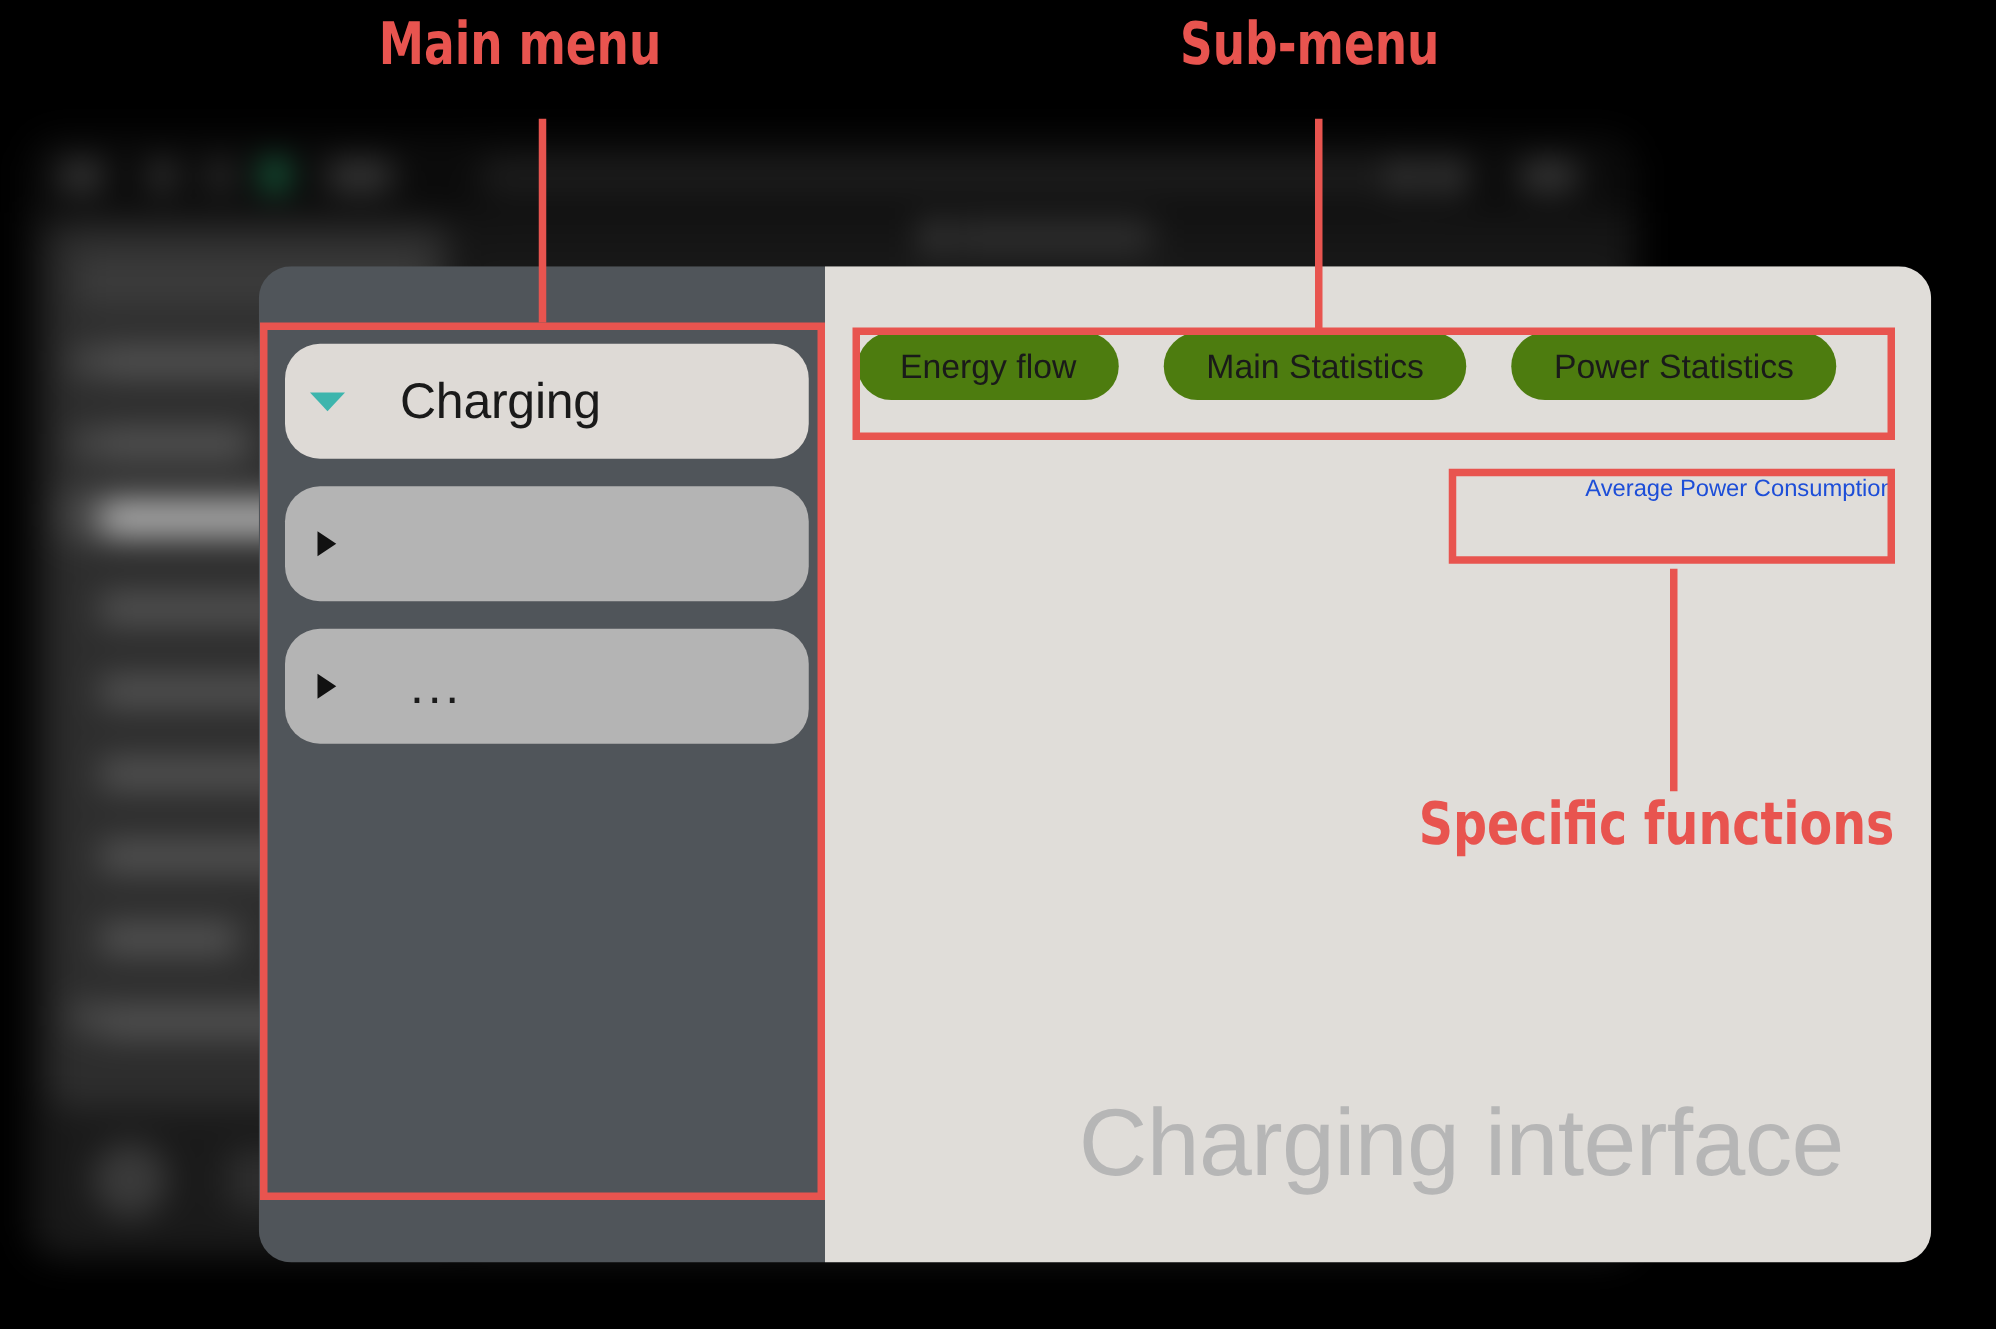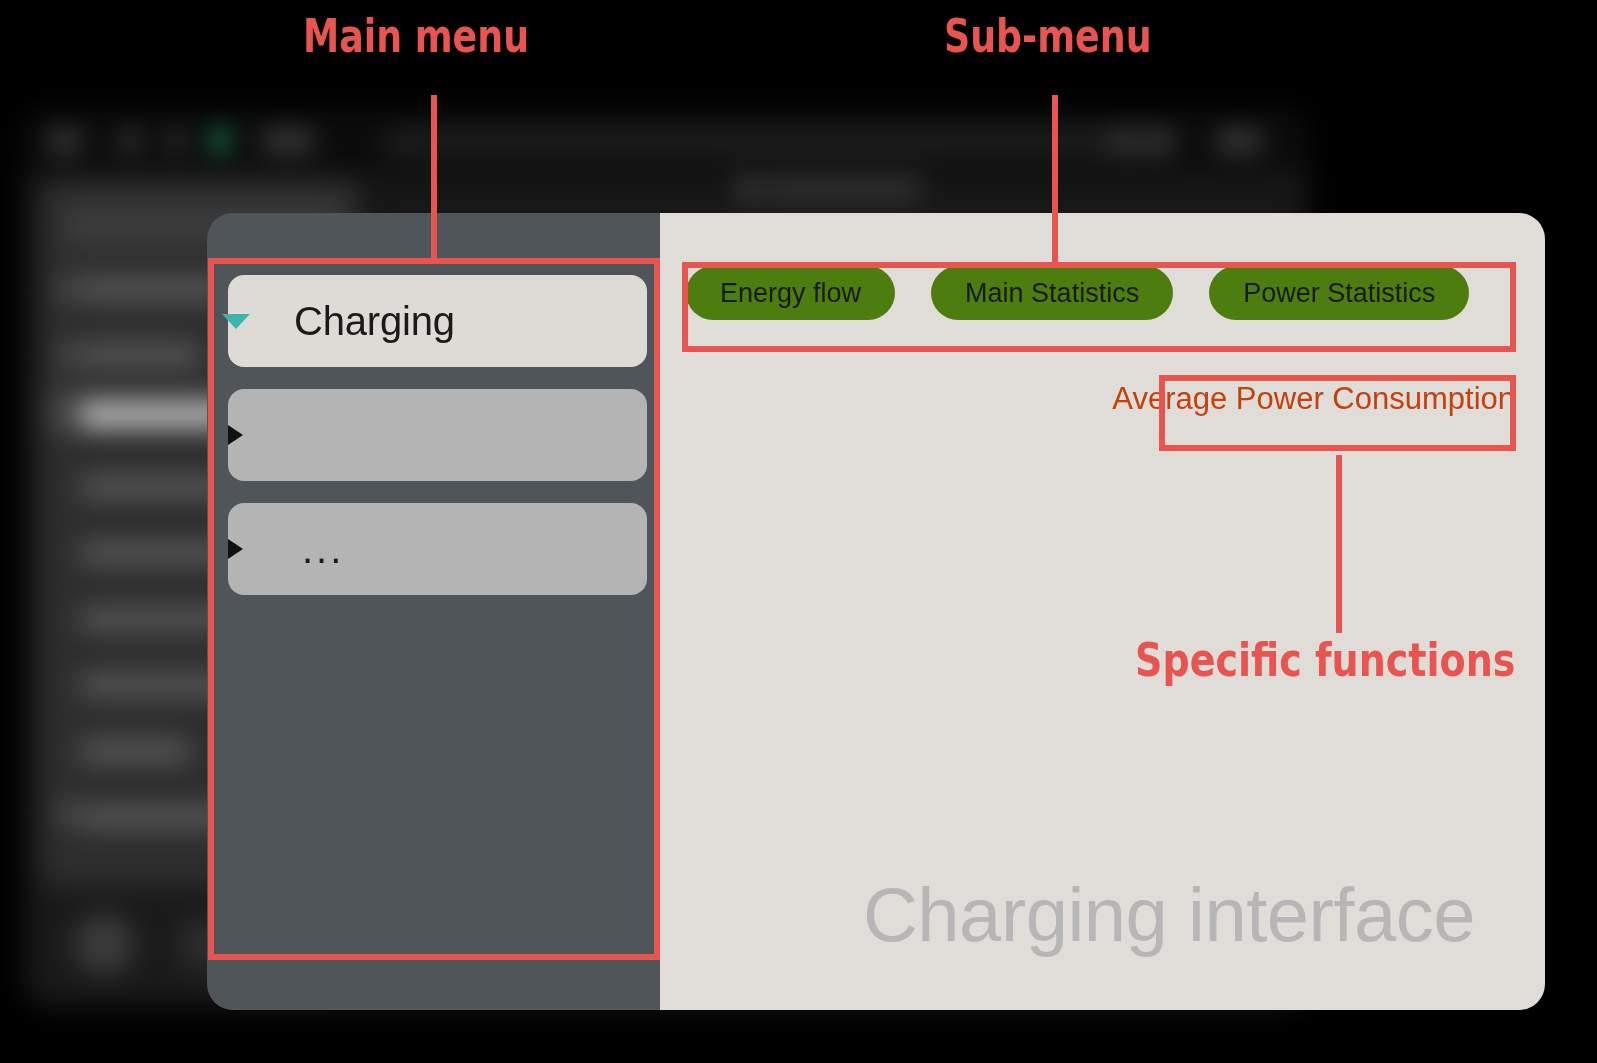--- a/index.html
+++ b/index.html
@@ -110,25 +110,26 @@
     position: absolute;
     left: 21px;
     right: 13px;
     top: 62px;
     display: flex;
     flex-direction: column;
     gap: 22px;
   }
   .menu-item {
     height: 92px;
-    border-radius: 16px;
+    border-radius: 28px;
     background: #b4b4b4;
     display: flex;
     align-items: center;
     box-sizing: border-box;
+    padding-left: 26px;
   }
   .menu-item.active {
     background: #dedad6;
   }
   .menu-arrow {
     width: 26px;
     flex: 0 0 26px;
     display: flex;
     align-items: center;
     justify-content: flex-start;
@@ -183,22 +184,22 @@
   }
   #fn-row {
     position: absolute;
     left: 0; right: 0;
     top: 168px;
     display: flex;
     justify-content: flex-end;
     padding-right: 30px;
   }
   .fn-label {
-    font-size: 31px;
-    color: #c2410c;
+    font-size: 19px;
+    color: #1d4ed8;
     white-space: nowrap;
   }
   #watermark {
     position: absolute;
     right: 70px;
     bottom: 52px;
     font-size: 76px;
     color: #b6b6b6;
     font-weight: 300;
     letter-spacing: -0.5px;

